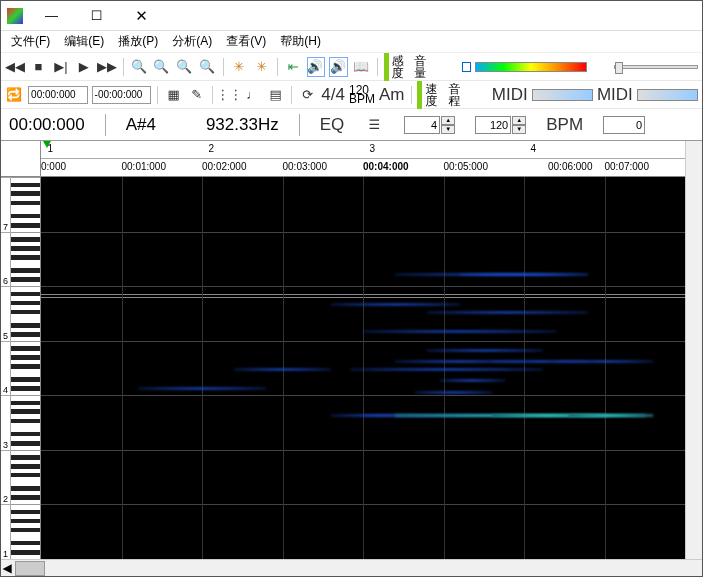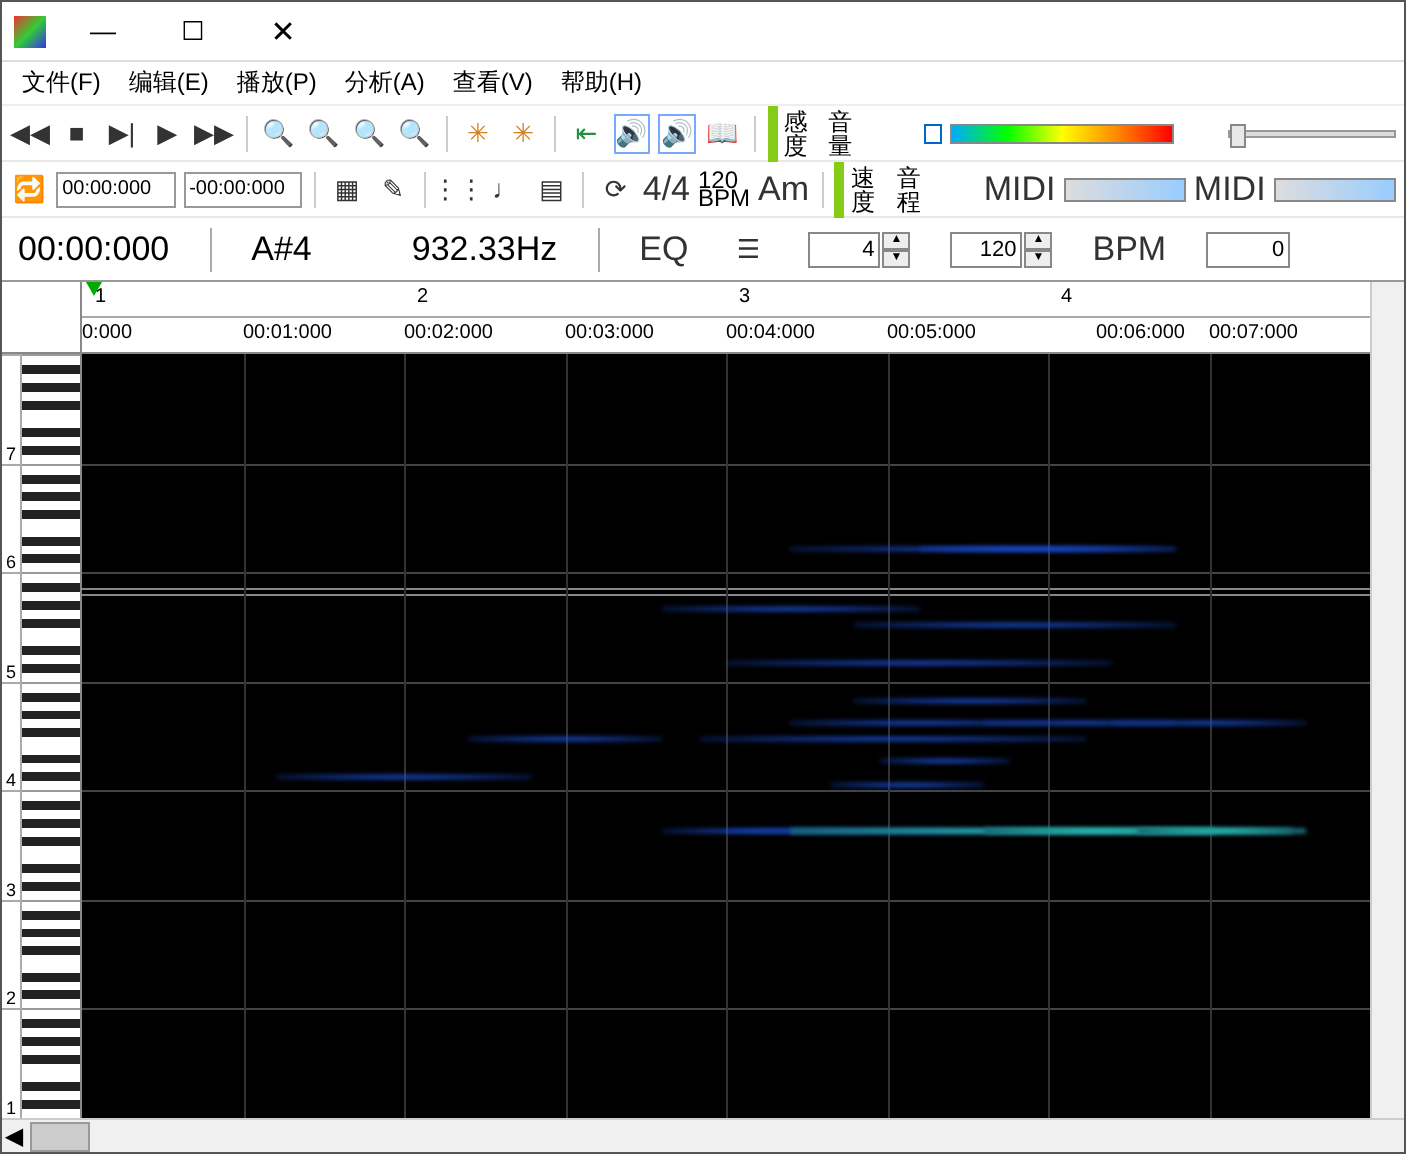--- a/index.html
+++ b/index.html
@@ -201,21 +201,21 @@
           <span class="rlabel" style="left: 1%;">1</span>
           <span class="rlabel" style="left: 26%;">2</span>
           <span class="rlabel" style="left: 51%;">3</span>
           <span class="rlabel" style="left: 76%;">4</span>
         </div>
       <div class="times" id="times">
           <span class="rlabel" style="left: 0%;">0:000</span>
           <span class="rlabel" style="left: 12.5%;">00:01:000</span>
           <span class="rlabel" style="left: 25%;">00:02:000</span>
           <span class="rlabel" style="left: 37.5%; text-align: center;">00:03:000</span>
-          <span class="rlabel" style="left: 50%;">00:04:000</span>
+          <span class="rlabel" style="left: 50%; font-weight: bold;">00:04:000</span>
           <span class="rlabel" style="left: 62.5%;">00:05:000</span>
           <span class="rlabel" style="left: 75%; padding-left: 24px;">00:06:000</span>
           <span class="rlabel" style="left: 87.5%;">00:07:000</span>
         </div>
     </div>
     <div class="spectro" id="spectro">
         <div class="hline" style="top: 14.2857%;"></div>
         <div class="hline" style="top: 28.5714%;"></div>
         <div class="hline" style="top: 42.8571%;"></div>
         <div class="hline" style="top: 57.1429%;"></div>

